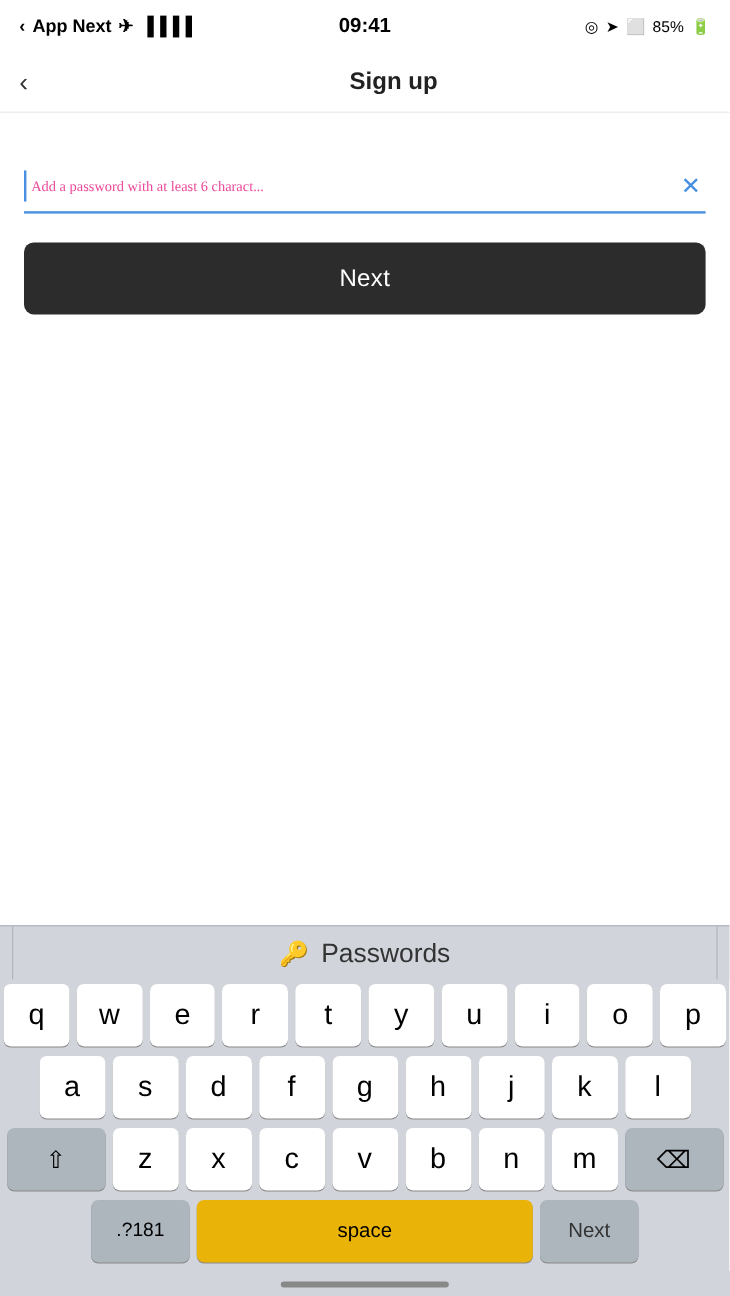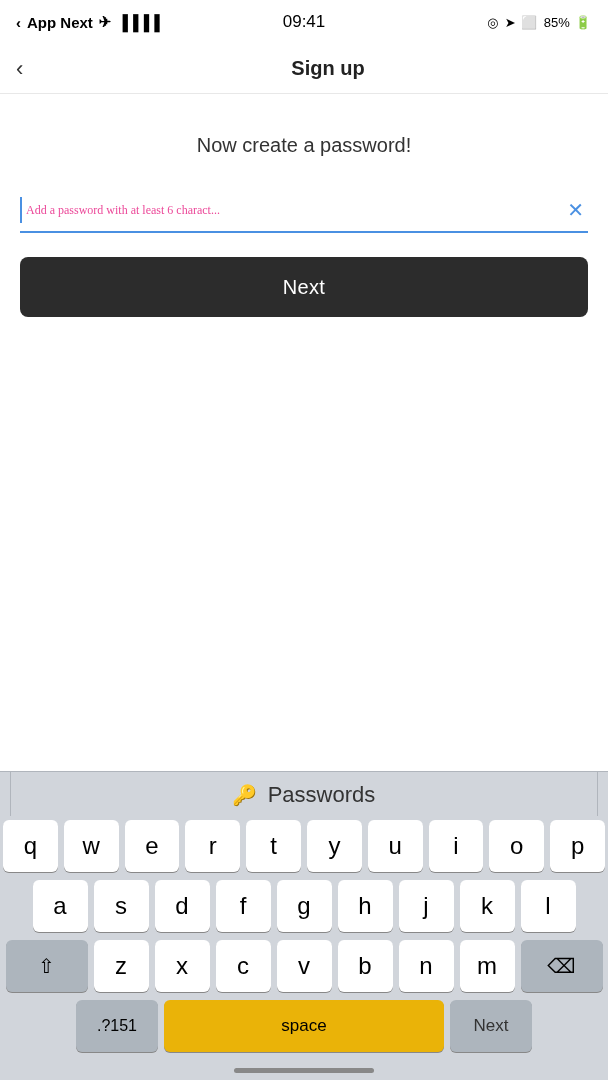--- a/index.html
+++ b/index.html
@@ -26,21 +26,21 @@
     }
     .status-left {
       display: flex;
       align-items: center;
       gap: 6px;
       font-size: 15px;
       font-weight: 600;
     }
     .status-center {
       font-size: 17px;
-      font-weight: 400;
+      font-weight: 700;
       position: absolute;
       left: 50%;
       transform: translateX(-50%);
     }
     .status-right {
       display: flex;
       align-items: center;
       gap: 6px;
       font-size: 13px;
       font-weight: 500;
@@ -256,21 +256,20 @@
     <span>🔋</span>
   </div>
 </div>
 
 <div class="nav-bar">
   <span class="nav-back">‹</span>
   <span class="nav-title">Sign up</span>
 </div>
 
 <div class="content">
-  <div class="headline">Now create a password!</div>
 
   <div class="input-row">
     <div class="input-cursor"></div>
     <span class="input-placeholder">Add a password with at least 6 charact...</span>
     <span class="clear-btn">✕</span>
   </div>
 
   <button class="next-btn">Next</button>
 </div>
 
@@ -316,21 +315,21 @@
       <div class="key">x</div>
       <div class="key">c</div>
       <div class="key">v</div>
       <div class="key">b</div>
       <div class="key">n</div>
       <div class="key">m</div>
       <div class="key key-backspace" style="font-size:20px;">⌫</div>
     </div>
 
     <div class="bottom-row">
-      <div class="key key-special">.?151</div>
+      <div class="key key-special">.?181</div>
       <div class="key key-space">space</div>
       <div class="key key-next-bottom">Next</div>
     </div>
   </div>
 
   <div class="home-indicator">
     <div class="home-bar"></div>
   </div>
 
 </div>

